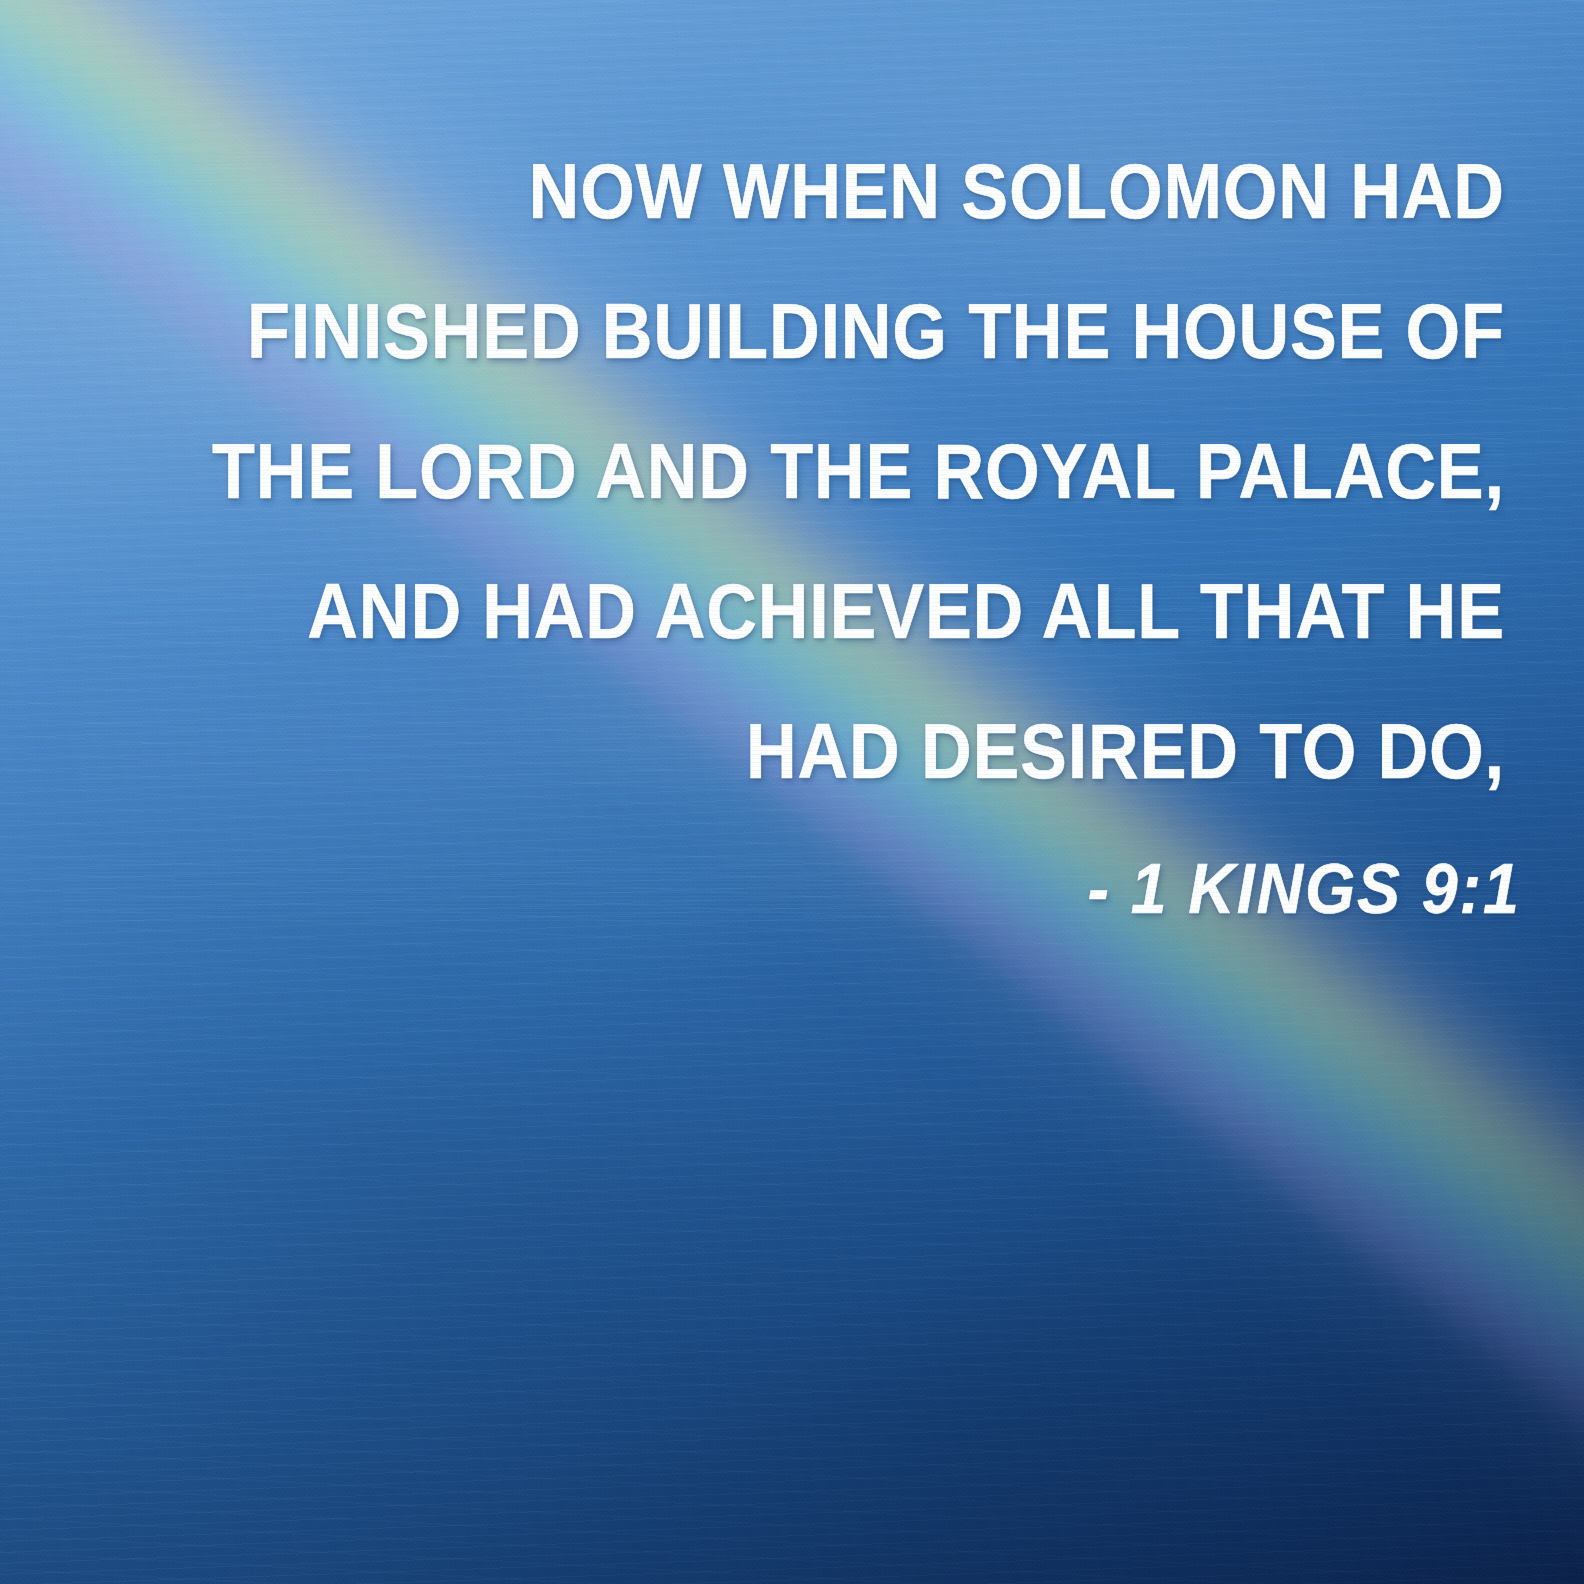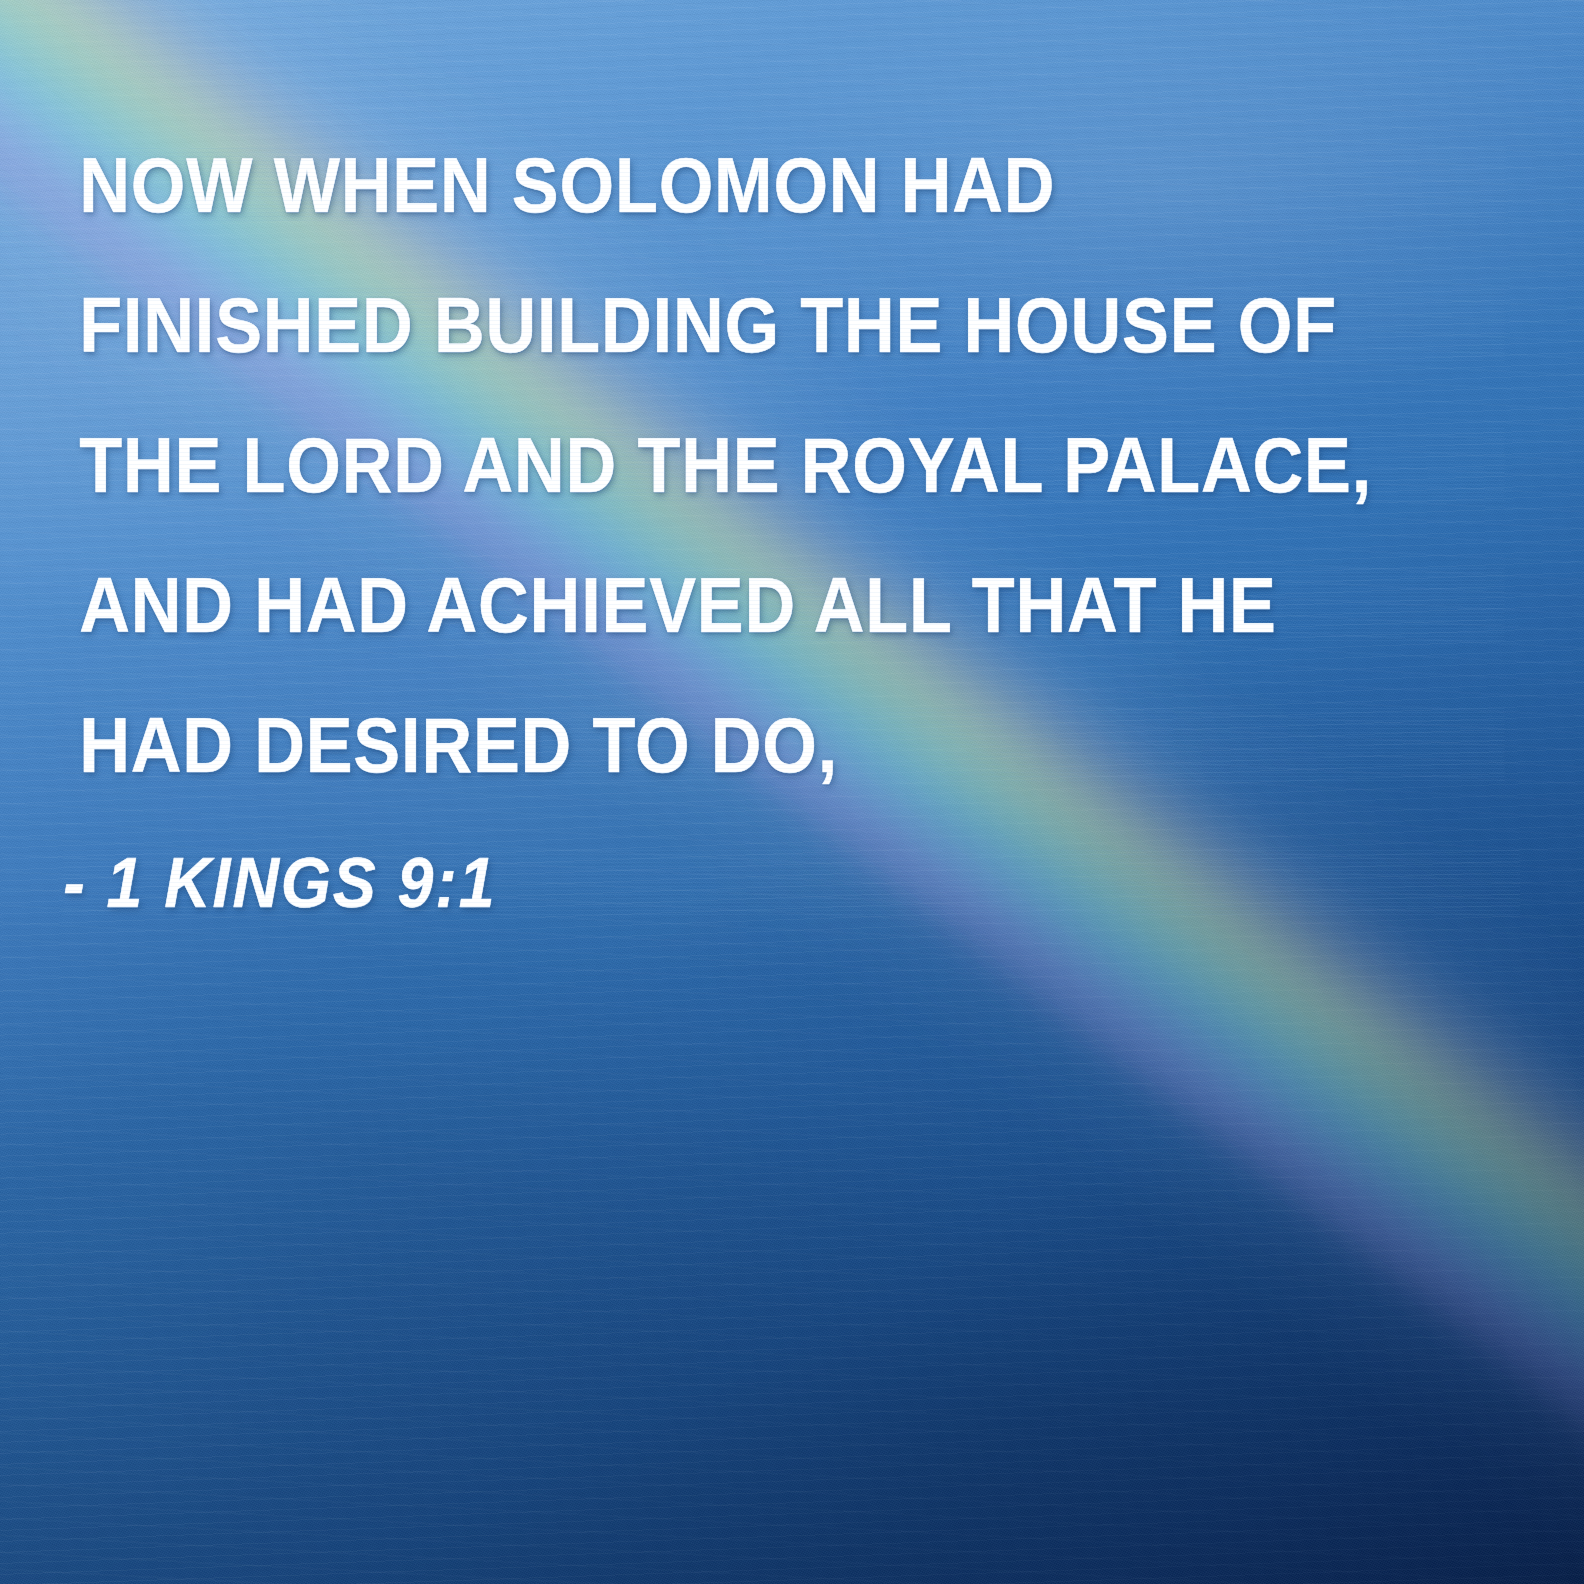--- a/index.html
+++ b/index.html
@@ -152,22 +152,22 @@
       rgba(30,86,150,.18) 72%,
       rgba(22,70,128,.42) 88%,
       rgba(18,62,116,.58) 100%);
     mix-blend-mode:multiply;
   }
 
   
   #verse{
     position:absolute;
     left:0; right:0;
-    top:146px;
-    text-align:left;
+    top:152px;
+    text-align:right;
     z-index:6;
   }
   .vline{
     display:block;
     color:#ffffff;
     font-family:"Liberation Sans", sans-serif;
     font-weight:700;
     text-transform:uppercase;
     white-space:nowrap;
     line-height:1.0;

